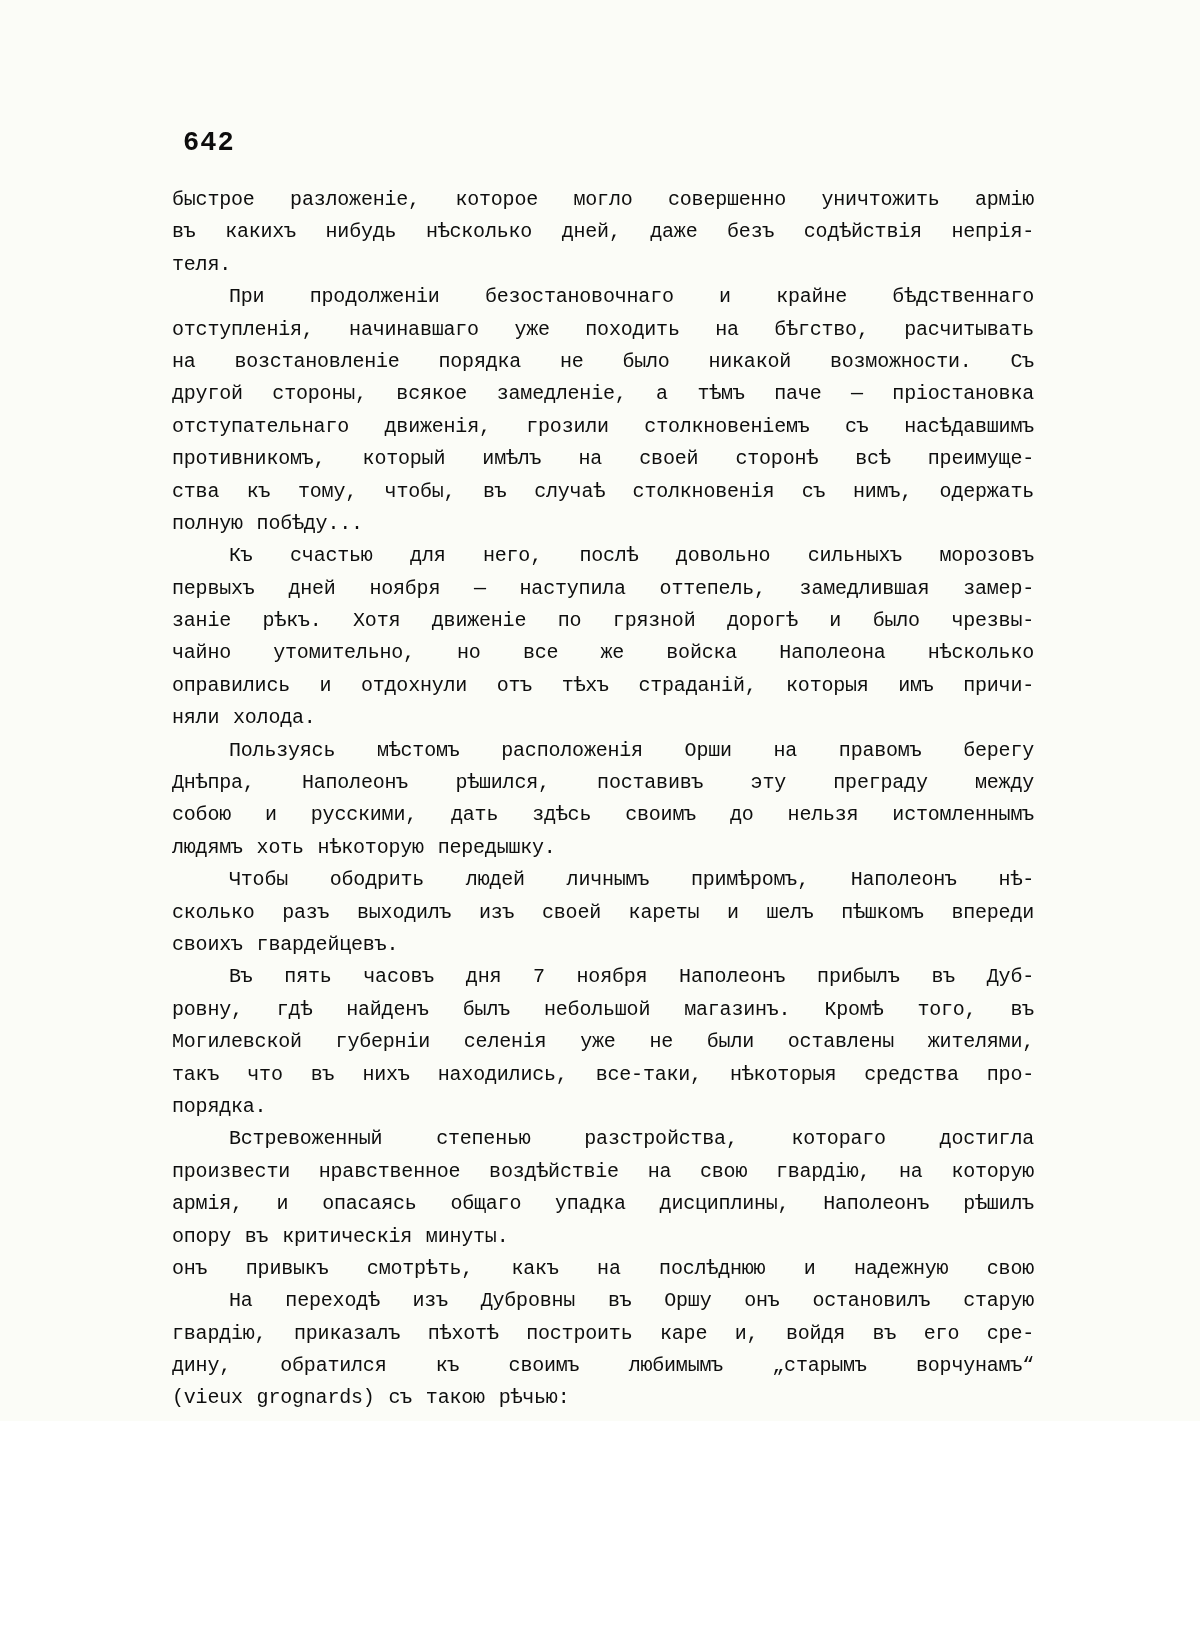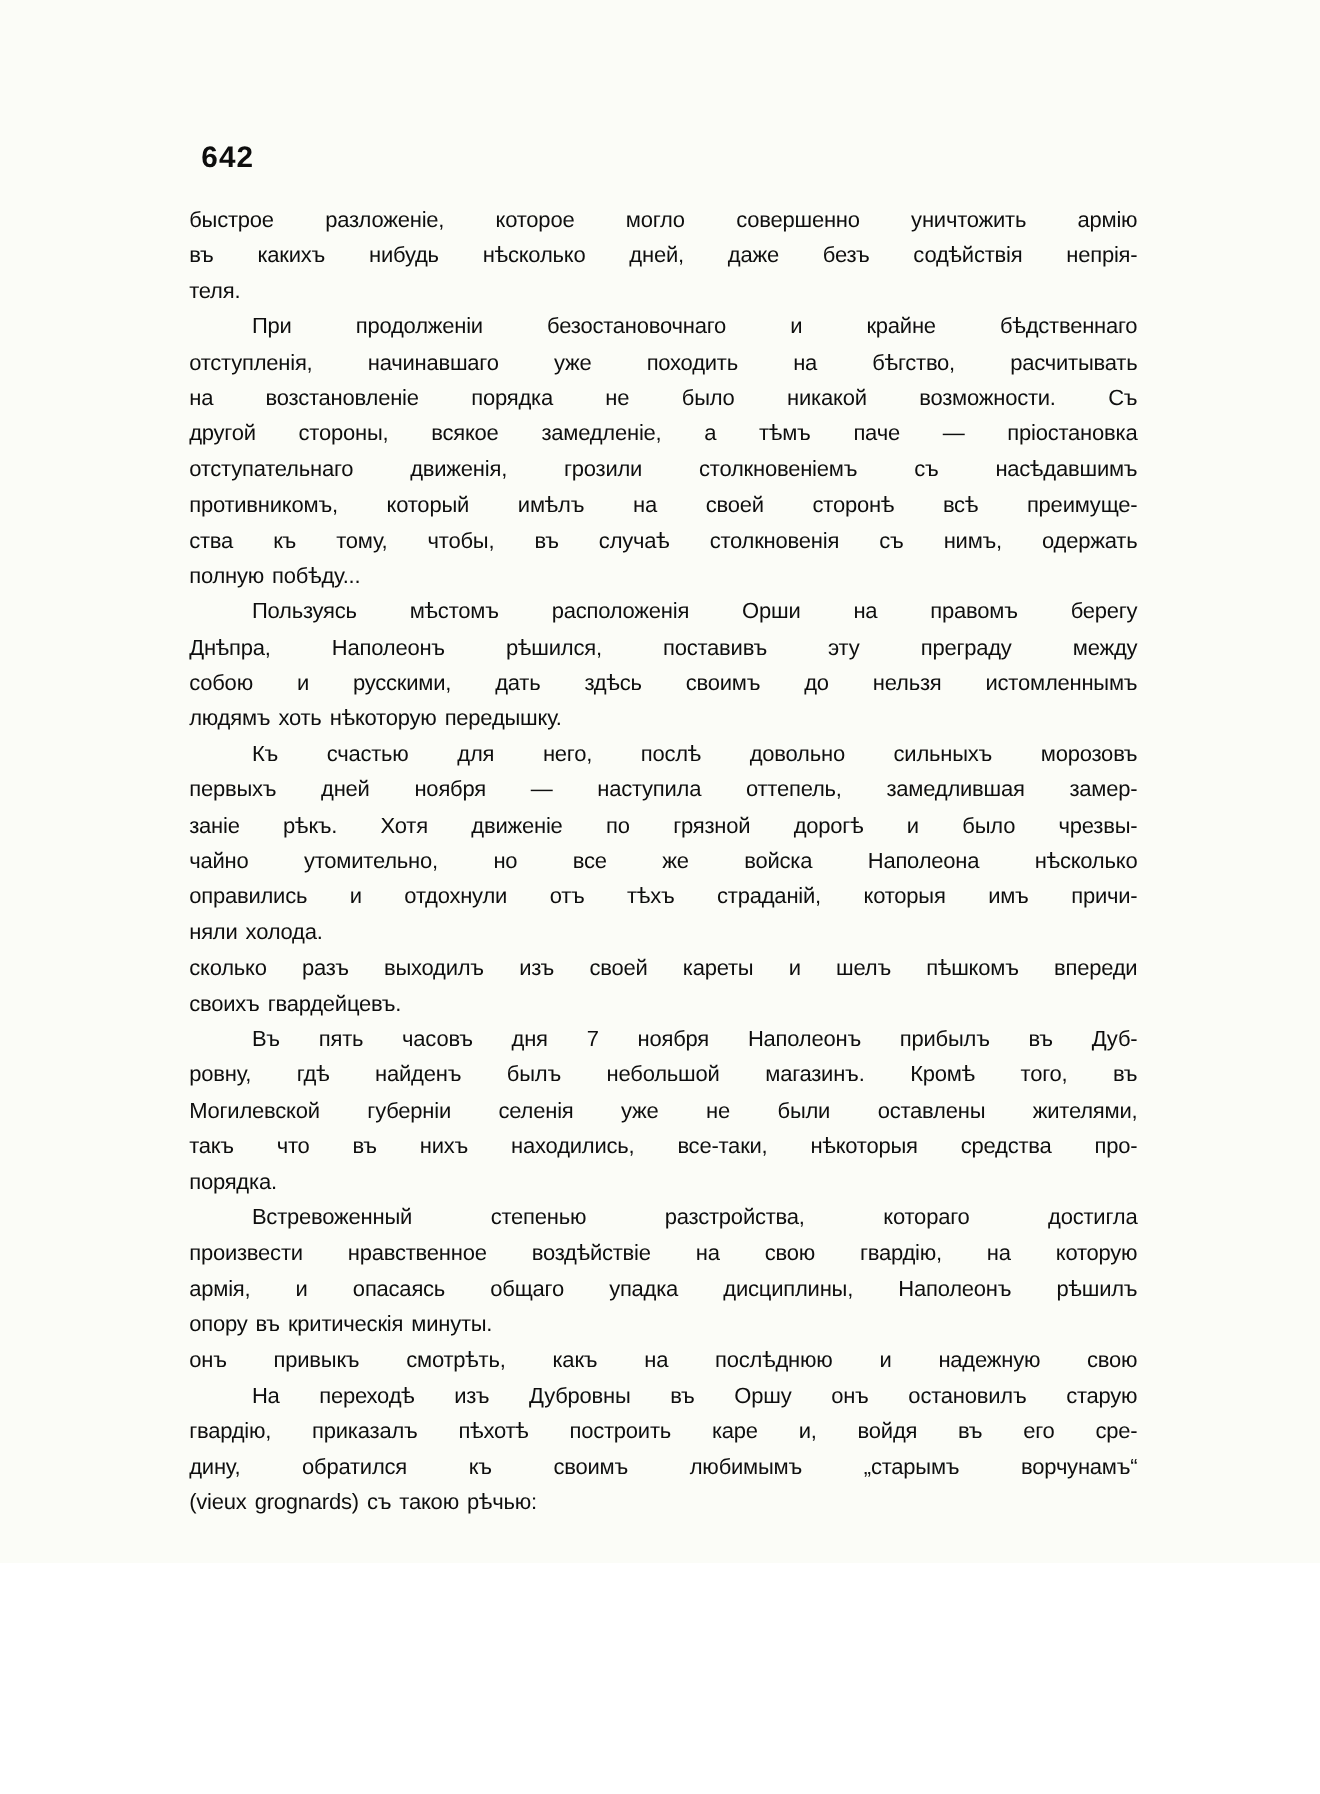--- a/index.html
+++ b/index.html
@@ -6,21 +6,21 @@
     margin: 0;
     padding: 0;
     background: #ffffff;
   }
   .page {
     position: relative;
     width: 1200px;
     height: 1421px;
     background: #fbfcf7;
     overflow: hidden;
-    font-family: Liberation Sans, sans-serif;
+    font-family: Liberation Mono, monospace;
   }
   .page-number {
     position: absolute;
     left: 183px;
     top: 128px;
     font-size: 27px;
     font-weight: bold;
     letter-spacing: 1px;
     color: #0d0d0d;
   }
@@ -79,34 +79,35 @@
         <div class="line indent">При продолженіи безостановочнаго и крайне бѣдственнаго</div>
         <div class="line">отступленія, начинавшаго уже походить на бѣгство, расчитывать</div>
         <div class="line">на возстановленіе порядка не было никакой возможности. Съ</div>
         <div class="line">другой стороны, всякое замедленіе, а тѣмъ паче — пріостановка</div>
         <div class="line">отступательнаго движенія, грозили столкновеніемъ съ насѣдавшимъ</div>
         <div class="line">противникомъ, который имѣлъ на своей сторонѣ всѣ преимуще-</div>
         <div class="line">ства къ тому, чтобы, въ случаѣ столкновенія съ нимъ, одержать</div>
         <div class="line last">полную побѣду...</div>
       </div>
       <div class="paragraph">
-        <div class="line indent">Пользуясь мѣстомъ расположенія Орши на правомъ берегу</div>
-        <div class="line">Днѣпра, Наполеонъ рѣшился, поставивъ эту преграду между</div>
-        <div class="line">собою и русскими, дать здѣсь своимъ до нельзя истомленнымъ</div>
-        <div class="line last">людямъ хоть нѣкоторую передышку.</div>
-      </div>
-      <div class="paragraph">
         <div class="line indent">Къ счастью для него, послѣ довольно сильныхъ морозовъ</div>
         <div class="line">первыхъ дней ноября — наступила оттепель, замедлившая замер-</div>
         <div class="line">заніе рѣкъ. Хотя движеніе по грязной дорогѣ и было чрезвы-</div>
         <div class="line">чайно утомительно, но все же войска Наполеона нѣсколько</div>
         <div class="line">оправились и отдохнули отъ тѣхъ страданій, которыя имъ причи-</div>
         <div class="line last">няли холода.</div>
       </div>
       <div class="paragraph">
+        <div class="line indent">Пользуясь мѣстомъ расположенія Орши на правомъ берегу</div>
+        <div class="line">Днѣпра, Наполеонъ рѣшился, поставивъ эту преграду между</div>
+        <div class="line">собою и русскими, дать здѣсь своимъ до нельзя истомленнымъ</div>
+        <div class="line last">людямъ хоть нѣкоторую передышку.</div>
+      </div>
+      <div class="paragraph">
+        <div class="line indent">Чтобы ободрить людей личнымъ примѣромъ, Наполеонъ нѣ-</div>
         <div class="line">сколько разъ выходилъ изъ своей кареты и шелъ пѣшкомъ впереди</div>
         <div class="line last">своихъ гвардейцевъ.</div>
       </div>
       <div class="paragraph">
         <div class="line indent">Въ пять часовъ дня 7 ноября Наполеонъ прибылъ въ Дуб-</div>
         <div class="line">ровну, гдѣ найденъ былъ небольшой магазинъ. Кромѣ того, въ</div>
         <div class="line">Могилевской губерніи селенія уже не были оставлены жителями,</div>
         <div class="line">такъ что въ нихъ находились, все-таки, нѣкоторыя средства про-</div>
         <div class="line last">порядка.</div>
       </div>

